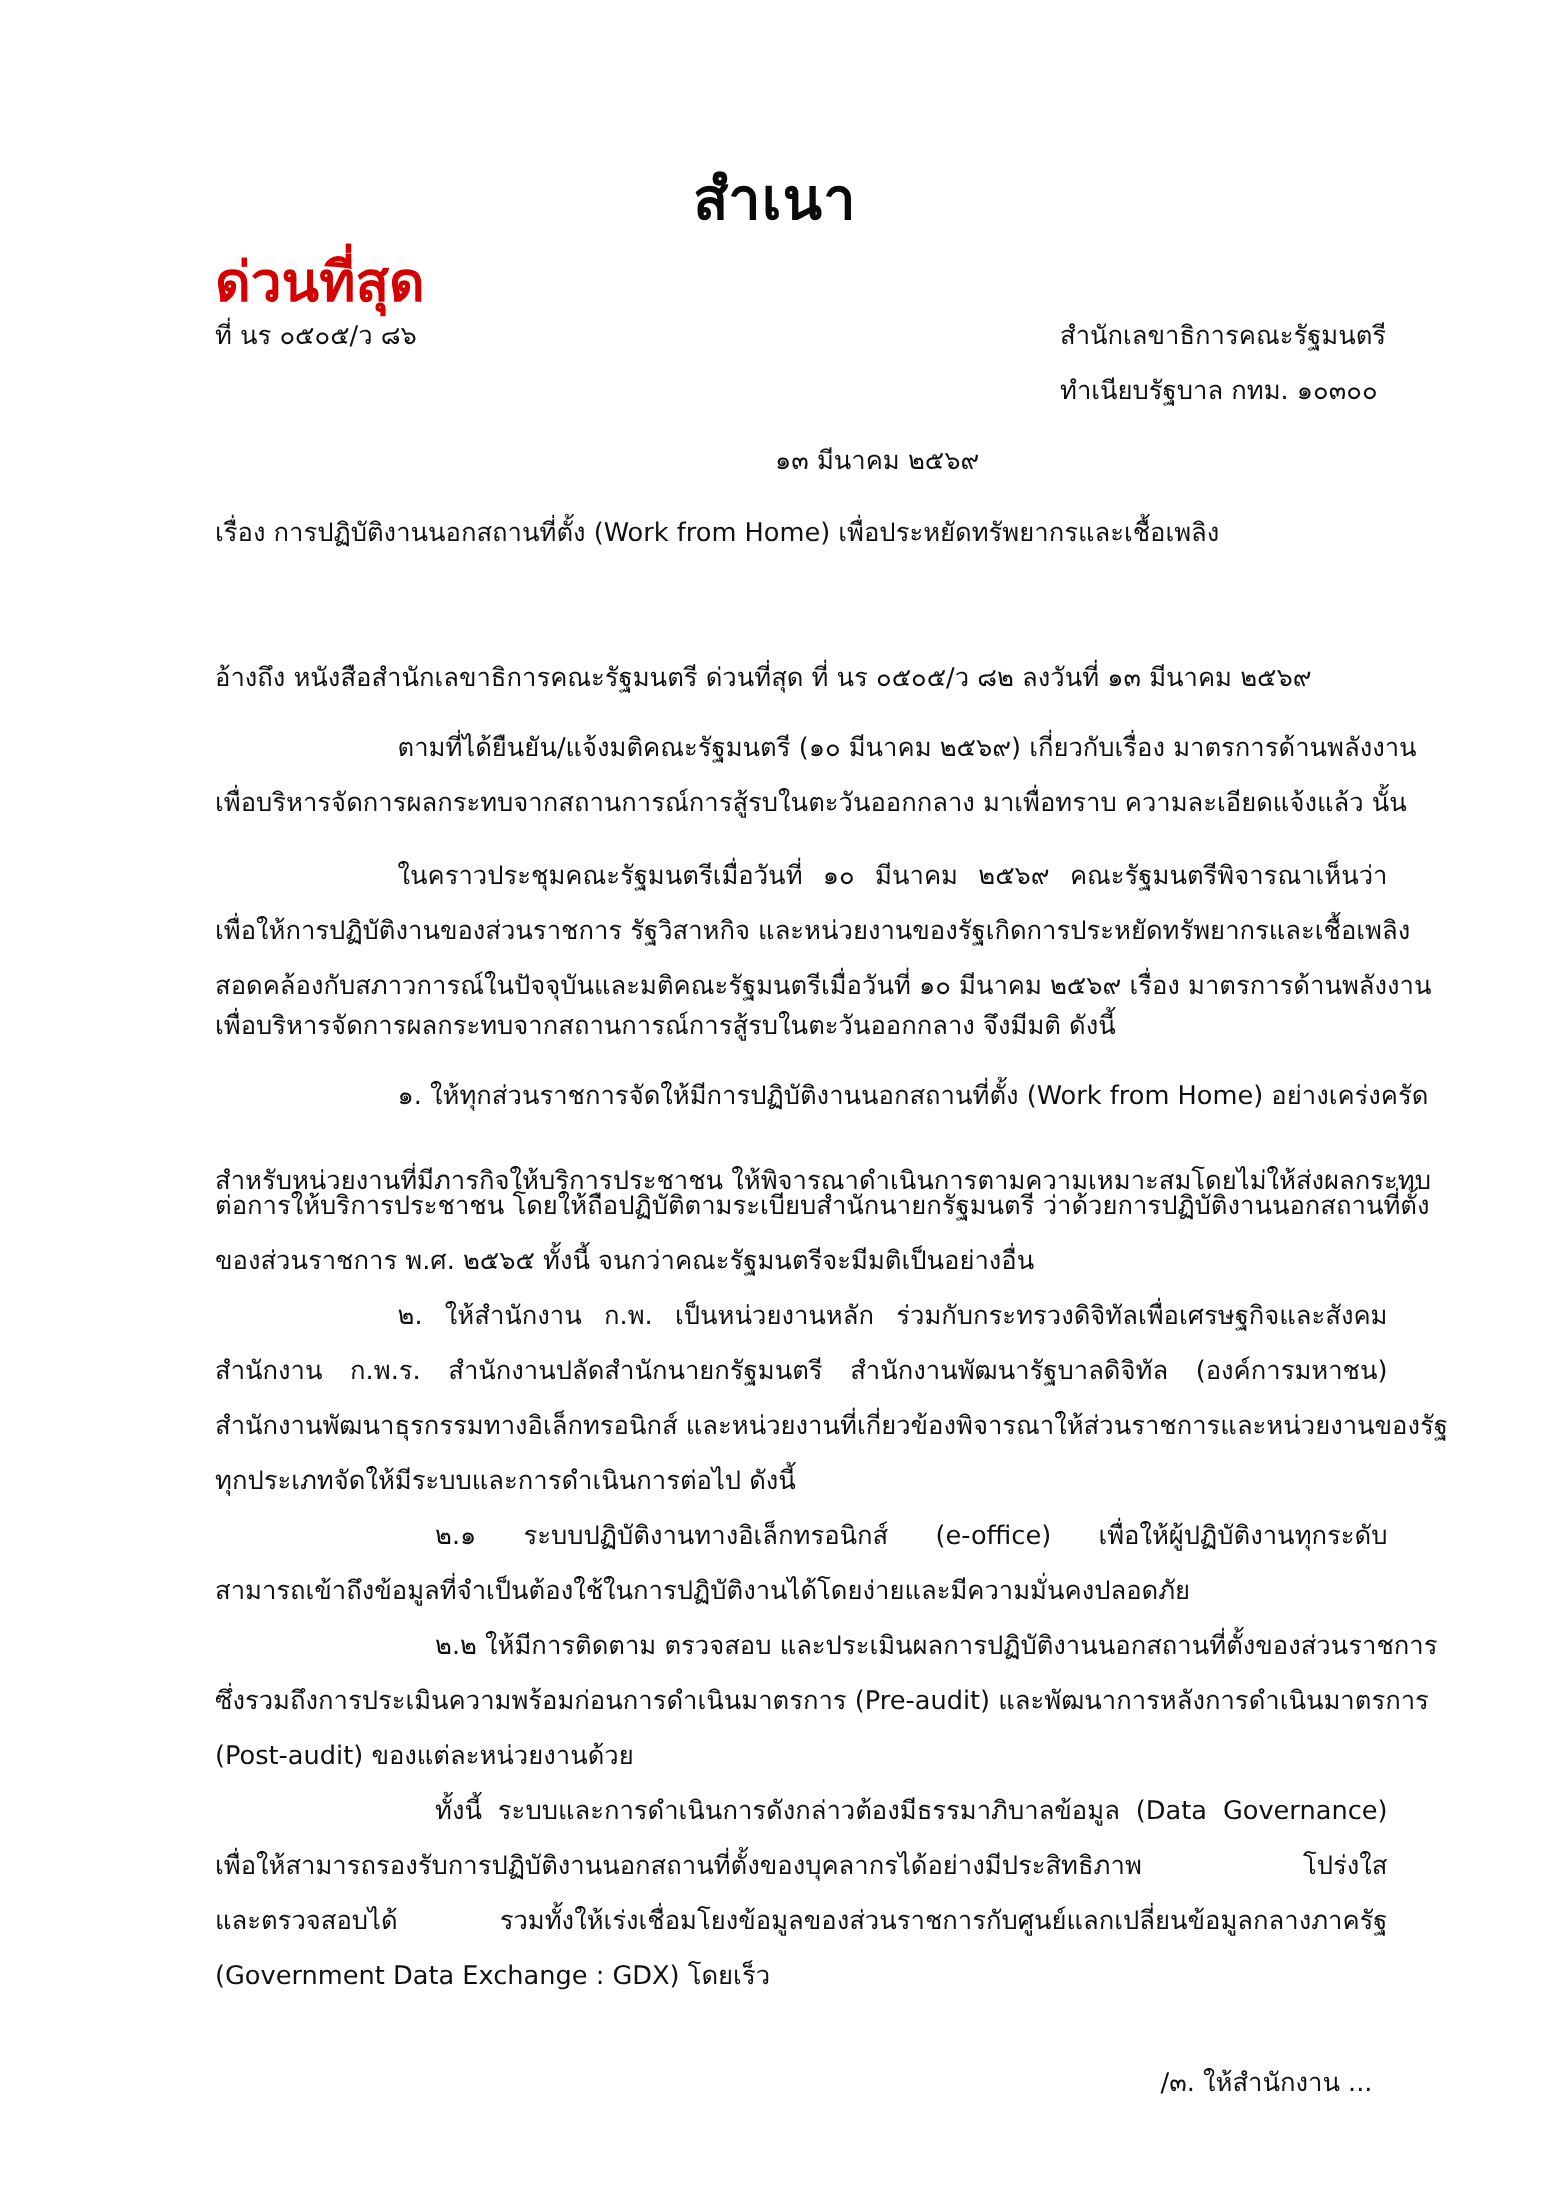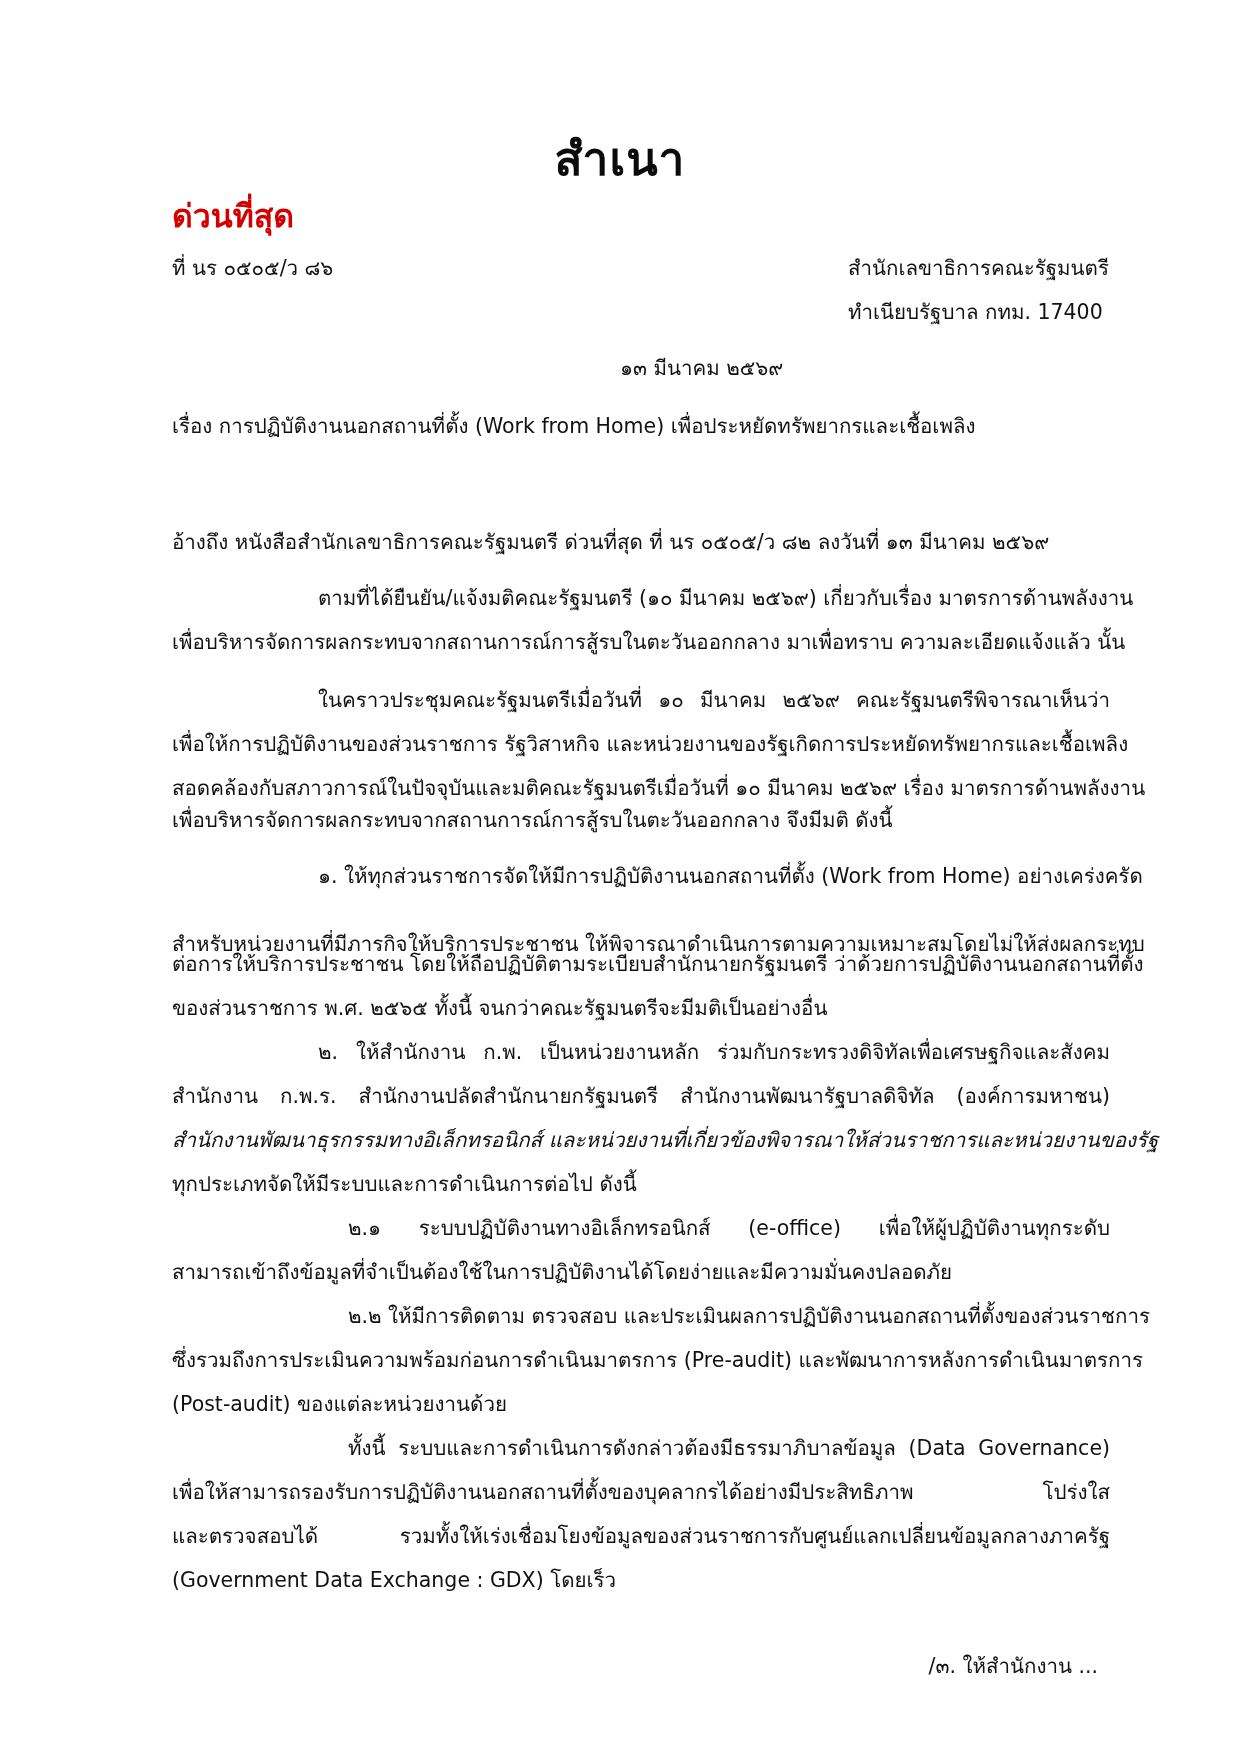--- a/index.html
+++ b/index.html
@@ -25,21 +25,21 @@
     .copy-stamp {
       left: 0; width: 1240px; top: 122px;
       text-align: center;
       font-size: 46px;
       font-weight: bold;
       color: #0b0b0b;
       letter-spacing: 1px;
     }
     .urgent {
       left: 172px; top: 190px;
-      font-size: 32px;
+      font-size: 44px;
       font-weight: bold;
       color: #d40000;
     }
     .line {
       font-size: 20.5px;
       line-height: 28px;
     }
     .body-line {
       left: 172px;
       width: 938px;
@@ -59,21 +59,21 @@
 </head>
 <body>
 
 <div class="page">
 
   <div class="abs copy-stamp">สำเนา</div>
   <div class="abs urgent">ด่วนที่สุด</div>
 
   <div class="abs line" style="left:172px; top:254px;">ที่  นร ๐๕๐๕/ว ๘๖</div>
   <div class="abs line right-block" style="top:254px;">สำนักเลขาธิการคณะรัฐมนตรี</div>
-  <div class="abs line right-block" style="top:298px;">ทำเนียบรัฐบาล กทม. 17400</div>
+  <div class="abs line right-block" style="top:298px;">ทำเนียบรัฐบาล กทม. ๑๐๓๐๐</div>
 
   <div class="abs line" style="left:620px; top:354px;">๑๓  มีนาคม  ๒๕๖๙</div>
 
   <div class="abs line" style="left:172px; top:412px;">เรื่อง  การปฏิบัติงานนอกสถานที่ตั้ง (Work from Home) เพื่อประหยัดทรัพยากรและเชื้อเพลิง</div>
   <div class="abs line" style="left:172px; top:528px;">อ้างถึง  หนังสือสำนักเลขาธิการคณะรัฐมนตรี ด่วนที่สุด ที่ นร ๐๕๐๕/ว ๘๒ ลงวันที่ ๑๓ มีนาคม ๒๕๖๙</div>
 
   <div class="abs body-line indent1" style="top:584px;">ตามที่ได้ยืนยัน/แจ้งมติคณะรัฐมนตรี (๑๐ มีนาคม ๒๕๖๙) เกี่ยวกับเรื่อง มาตรการด้านพลังงาน</div>
   <div class="abs body-line last" style="top:628px;">เพื่อบริหารจัดการผลกระทบจากสถานการณ์การสู้รบในตะวันออกกลาง มาเพื่อทราบ ความละเอียดแจ้งแล้ว นั้น</div>
 
   <div class="abs body-line indent1" style="top:686px;">ในคราวประชุมคณะรัฐมนตรีเมื่อวันที่ ๑๐ มีนาคม ๒๕๖๙ คณะรัฐมนตรีพิจารณาเห็นว่า</div>
@@ -81,21 +81,21 @@
   <div class="abs body-line" style="top:774px;">สอดคล้องกับสภาวการณ์ในปัจจุบันและมติคณะรัฐมนตรีเมื่อวันที่ ๑๐ มีนาคม ๒๕๖๙ เรื่อง มาตรการด้านพลังงาน</div>
   <div class="abs body-line last" style="top:786px;margin-top:20px;">เพื่อบริหารจัดการผลกระทบจากสถานการณ์การสู้รบในตะวันออกกลาง จึงมีมติ ดังนี้</div>
 
   <div class="abs body-line indent1" style="top:862px;">๑. ให้ทุกส่วนราชการจัดให้มีการปฏิบัติงานนอกสถานที่ตั้ง (Work from Home) อย่างเคร่งครัด</div>
   <div class="abs body-line" style="top:906px;margin-top:24px;">สำหรับหน่วยงานที่มีภารกิจให้บริการประชาชน ให้พิจารณาดำเนินการตามความเหมาะสมโดยไม่ให้ส่งผลกระทบ</div>
   <div class="abs body-line" style="top:950px;">ต่อการให้บริการประชาชน โดยให้ถือปฏิบัติตามระเบียบสำนักนายกรัฐมนตรี ว่าด้วยการปฏิบัติงานนอกสถานที่ตั้ง</div>
   <div class="abs body-line last" style="top:994px;">ของส่วนราชการ พ.ศ. ๒๕๖๕ ทั้งนี้ จนกว่าคณะรัฐมนตรีจะมีมติเป็นอย่างอื่น</div>
 
   <div class="abs body-line indent1" style="top:1038px;">๒. ให้สำนักงาน ก.พ. เป็นหน่วยงานหลัก ร่วมกับกระทรวงดิจิทัลเพื่อเศรษฐกิจและสังคม</div>
   <div class="abs body-line" style="top:1082px;">สำนักงาน ก.พ.ร. สำนักงานปลัดสำนักนายกรัฐมนตรี สำนักงานพัฒนารัฐบาลดิจิทัล (องค์การมหาชน)</div>
-  <div class="abs body-line" style="top:1126px;font-style:italic;">สำนักงานพัฒนาธุรกรรมทางอิเล็กทรอนิกส์ และหน่วยงานที่เกี่ยวข้องพิจารณาให้ส่วนราชการและหน่วยงานของรัฐ</div>
+  <div class="abs body-line" style="top:1126px;">สำนักงานพัฒนาธุรกรรมทางอิเล็กทรอนิกส์ และหน่วยงานที่เกี่ยวข้องพิจารณาให้ส่วนราชการและหน่วยงานของรัฐ</div>
   <div class="abs body-line last" style="top:1170px;">ทุกประเภทจัดให้มีระบบและการดำเนินการต่อไป ดังนี้</div>
 
   <div class="abs body-line indent2" style="top:1214px;">๒.๑ ระบบปฏิบัติงานทางอิเล็กทรอนิกส์ (e-office) เพื่อให้ผู้ปฏิบัติงานทุกระดับ</div>
   <div class="abs body-line last" style="top:1258px;">สามารถเข้าถึงข้อมูลที่จำเป็นต้องใช้ในการปฏิบัติงานได้โดยง่ายและมีความมั่นคงปลอดภัย</div>
 
   <div class="abs body-line indent2" style="top:1302px;">๒.๒ ให้มีการติดตาม ตรวจสอบ และประเมินผลการปฏิบัติงานนอกสถานที่ตั้งของส่วนราชการ</div>
   <div class="abs body-line" style="top:1346px;">ซึ่งรวมถึงการประเมินความพร้อมก่อนการดำเนินมาตรการ (Pre-audit) และพัฒนาการหลังการดำเนินมาตรการ</div>
   <div class="abs body-line last" style="top:1390px;">(Post-audit) ของแต่ละหน่วยงานด้วย</div>
 
   <div class="abs body-line indent2" style="top:1434px;">ทั้งนี้ ระบบและการดำเนินการดังกล่าวต้องมีธรรมาภิบาลข้อมูล (Data Governance)</div>

